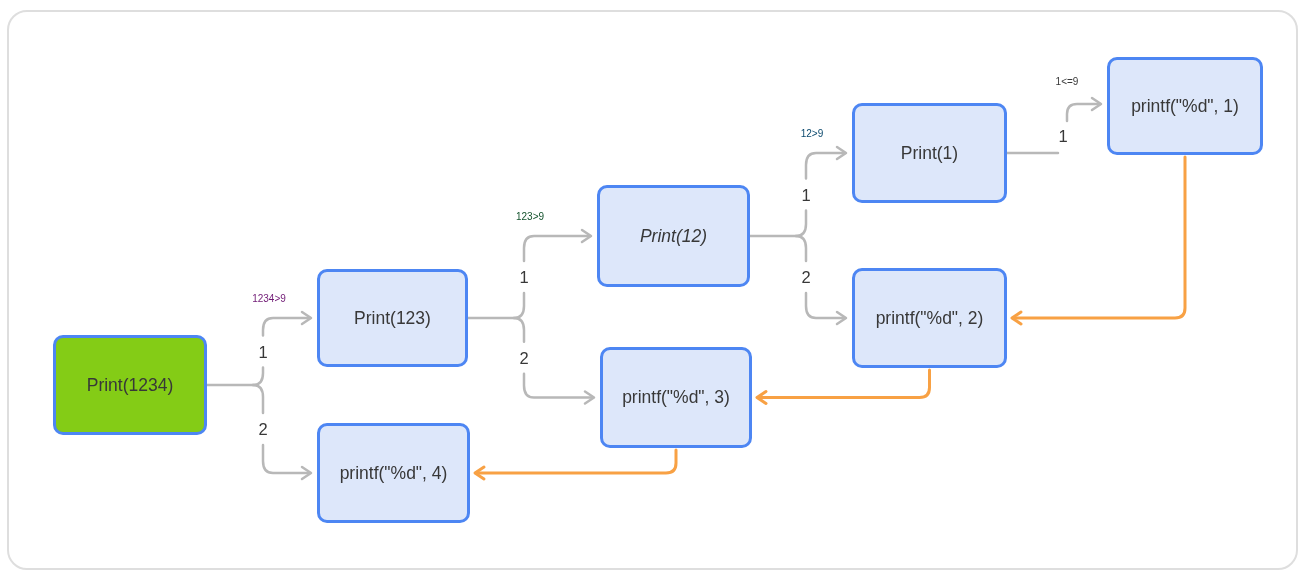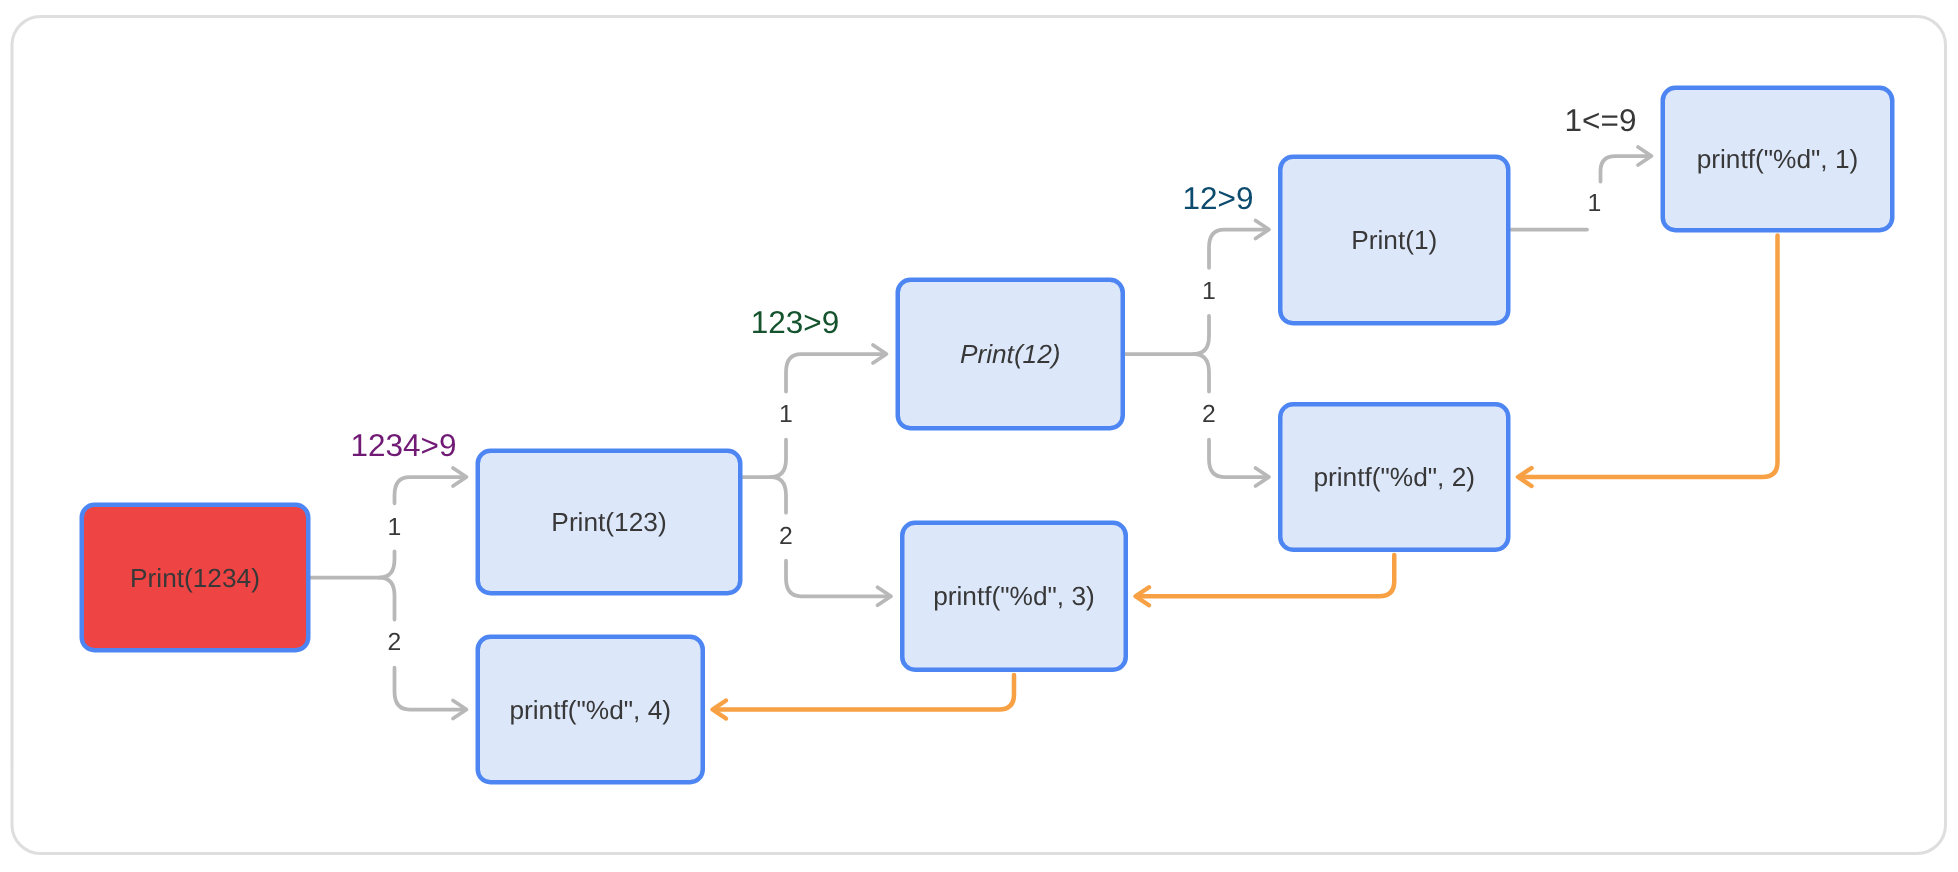--- a/index.html
+++ b/index.html
@@ -40,21 +40,21 @@
   }
   .branch-label {
     position: absolute;
     transform: translate(-50%, -50%);
     font-size: 16.5px;
     color: #3a3a3a;
   }
   .cond-label {
     position: absolute;
     transform: translate(-50%, -50%);
-    font-size: 21px;
+    font-size: 10px;
     color: #3a3a3a;
     white-space: nowrap;
   }
 </style>
 </head>
 <body>
 
 <div id="canvas">
   <div class="panel"></div>
   <svg id="edges" width="1305" height="581">
@@ -83,24 +83,24 @@
       <path d="M 1067 121 V 114 Q 1067 104 1077 104 H 1100" stroke="#b8b8b8" stroke-width="2.5" fill="none" stroke-linecap="round" stroke-linejoin="round"></path>
       <path d="M 1092 98 L 1101 104 L 1092 110" stroke="#b8b8b8" stroke-width="2.5" fill="none" stroke-linecap="round" stroke-linejoin="round"></path>
       <path d="M 1185 157 V 308 Q 1185 318 1175 318 H 1013" stroke="#f8a144" stroke-width="3" fill="none" stroke-linecap="round" stroke-linejoin="round"></path>
       <path d="M 1021 312 L 1012 318 L 1021 324" stroke="#f8a144" stroke-width="3" fill="none" stroke-linecap="round" stroke-linejoin="round"></path>
       <path d="M 929.5 370 V 387.5 Q 929.5 397.5 919.5 397.5 H 758" stroke="#f8a144" stroke-width="3" fill="none" stroke-linecap="round" stroke-linejoin="round"></path>
       <path d="M 766 391.5 L 757 397.5 L 766 403.5" stroke="#f8a144" stroke-width="3" fill="none" stroke-linecap="round" stroke-linejoin="round"></path>
       <path d="M 676 450 V 463 Q 676 473 666 473 H 476" stroke="#f8a144" stroke-width="3" fill="none" stroke-linecap="round" stroke-linejoin="round"></path>
       <path d="M 484 467 L 475 473 L 484 479" stroke="#f8a144" stroke-width="3" fill="none" stroke-linecap="round" stroke-linejoin="round"></path>
     </svg>
 
-<div class="node" style="left: 53px; top: 335px; width: 154px; height: 100px; background: #ef4444; border-color: rgb(77, 134, 243); color: rgb(56, 56, 56);">Print(1234)</div>
-    <div class="node" style="left: 317px; top: 269px; width: 178px; height: 98px; background: rgb(221, 231, 250); border-color: rgb(77, 134, 243); color: rgb(56, 56, 56); margin-top: 30px;">Print(123)</div>
+<div class="node" style="left: 53px; top: 335px; width: 154px; height: 100px; background: #84cc16; border-color: rgb(77, 134, 243); color: rgb(56, 56, 56);">Print(1234)</div>
+    <div class="node" style="left: 317px; top: 269px; width: 151px; height: 98px; background: rgb(221, 231, 250); border-color: rgb(77, 134, 243); color: rgb(56, 56, 56);">Print(123)</div>
     <div class="node" style="left: 597px; top: 185px; width: 153px; height: 102px; background: rgb(221, 231, 250); border-color: rgb(77, 134, 243); color: rgb(56, 56, 56); font-style: italic;">Print(12)</div>
-    <div class="node" style="left: 852px; top: 103px; width: 155px; height: 114px; background: rgb(221, 231, 250); border-color: rgb(77, 134, 243); color: rgb(56, 56, 56);">Print(1)</div>
+    <div class="node" style="left: 852px; top: 103px; width: 155px; height: 100px; background: rgb(221, 231, 250); border-color: rgb(77, 134, 243); color: rgb(56, 56, 56);">Print(1)</div>
     <div class="node" style="left: 1107px; top: 57px; width: 156px; height: 98px; background: rgb(221, 231, 250); border-color: rgb(77, 134, 243); color: rgb(56, 56, 56);">printf("%d", 1)</div>
     <div class="node" style="left: 852px; top: 268px; width: 155px; height: 100px; background: rgb(221, 231, 250); border-color: rgb(77, 134, 243); color: rgb(56, 56, 56);">printf("%d", 2)</div>
     <div class="node" style="left: 600px; top: 347px; width: 152px; height: 101px; background: rgb(221, 231, 250); border-color: rgb(77, 134, 243); color: rgb(56, 56, 56);">printf("%d", 3)</div>
     <div class="node" style="left: 317px; top: 423px; width: 153px; height: 100px; background: rgb(221, 231, 250); border-color: rgb(77, 134, 243); color: rgb(56, 56, 56);">printf("%d", 4)</div>
     <div class="branch-label" style="left: 263px; top: 351.5px; color: rgb(56, 56, 56);">1</div>
     <div class="cond-label" style="left: 269px; top: 298px; color: #701a75;">1234&gt;9</div>
     <div class="branch-label" style="left: 263px; top: 429px; color: rgb(56, 56, 56);">2</div>
     <div class="branch-label" style="left: 524px; top: 277px; color: rgb(56, 56, 56);">1</div>
     <div class="cond-label" style="left: 530px; top: 216px; color: #14532d;">123&gt;9</div>
     <div class="branch-label" style="left: 524px; top: 357.75px; color: rgb(56, 56, 56);">2</div>

